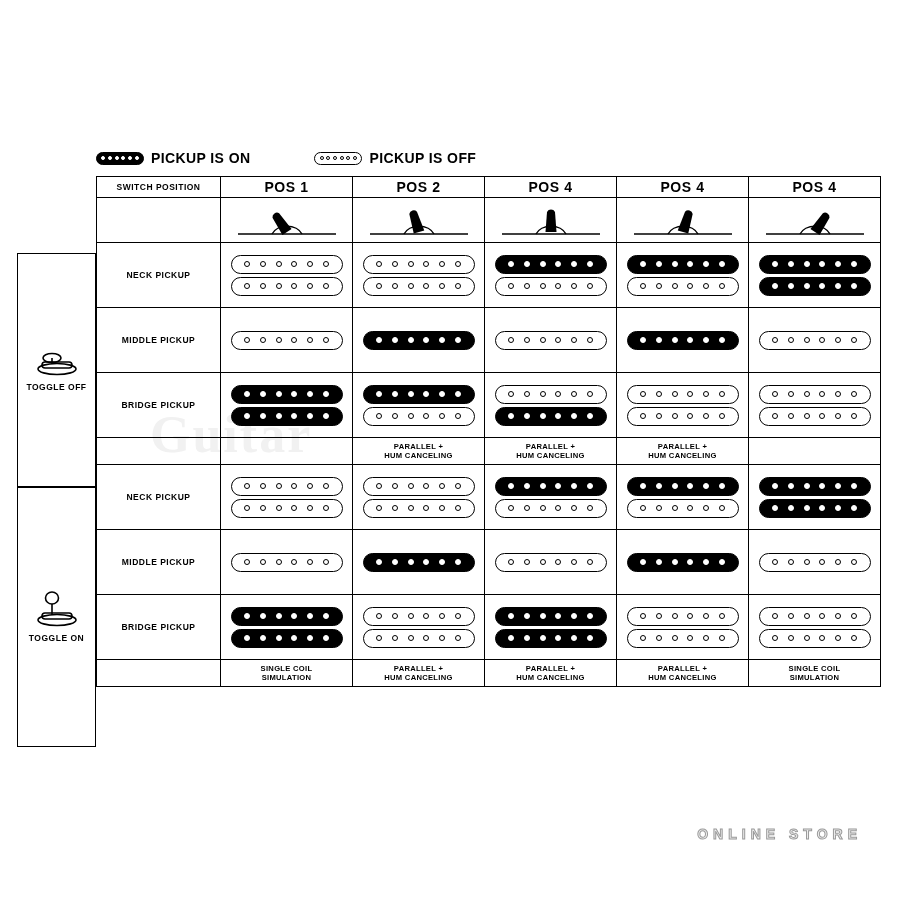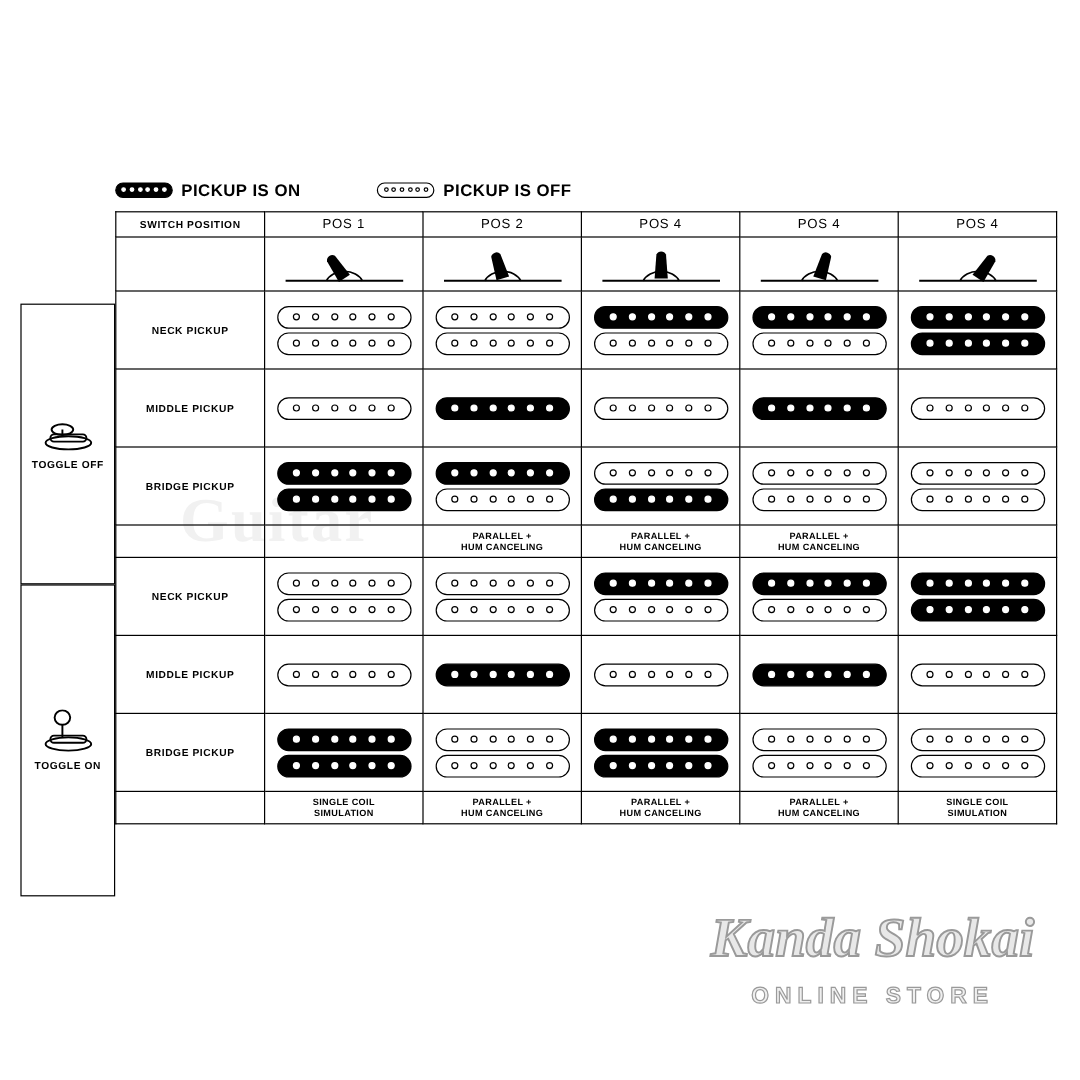--- a/index.html
+++ b/index.html
@@ -19,21 +19,21 @@
   .legend-bar .dot{width:4px;height:4px;border-radius:50%;border:1px solid #000;box-sizing:border-box;background:#fff;}
   .legend-bar.on .dot{background:#fff;border-color:#fff;}
   .legend-spacer{width:44px;}
 
   
   table.grid{position:absolute;left:96px;top:176px;border-collapse:collapse;table-layout:fixed;padding-left:44px;}
   table.grid td{border:1px solid #000;vertical-align:middle;text-align:center;padding:0;}
   .col-lbl{width:124px;}
   .col-pos{width:132px;}
 
-  .hdr{height:20px;font-size:11px;font-weight:normal;letter-spacing:.6px;}
+  .hdr{height:20px;font-size:14px;font-weight:bold;letter-spacing:.6px;}
   .rowlabel{font-size:8.5px;font-weight:bold;letter-spacing:.5px;}
   .noteline{font-size:7.6px;font-weight:bold;line-height:1.25;letter-spacing:.3px;}
 
   .sw-cell{height:44px;}
   .pu-cell{height:64px;}
   .pu-cell.hb{height:64px;}
   .note-cell{height:26px;}
   .toggle-box{position:absolute;left:17px;border:1px solid #000;box-sizing:border-box;width:79px;display:flex;flex-direction:column;align-items:center;justify-content:center;gap:6px;}
   .toggle-cap{font-size:8.5px;font-weight:bold;letter-spacing:.5px;}
 
@@ -66,21 +66,21 @@
     font-family:"Liberation Serif", serif;user-select:none;
   }
   .wm{position:absolute;right:38px;bottom:58px;text-align:right;user-select:none;}
   .wm-main{
     font-family:"Liberation Serif", serif;font-weight:bold;font-style:italic;
     font-size:46px;line-height:.95;color:#e8e8e8;
     -webkit-text-stroke:1.6px #9a9a9a;
   }
   .wm-sub{
     font-family:"Liberation Sans", sans-serif;font-weight:bold;
-    font-size:19px;letter-spacing:5px;color:#efefef;
+    font-size:14px;letter-spacing:5px;color:#efefef;
     -webkit-text-stroke:1px #9a9a9a;margin-top:16px;text-align:center;
   }
 </style>
 </head>
 <body>
 
 <div class="sheet">
 
   <div class="wm-faint">Guitar</div>
 
@@ -751,17 +751,16 @@
           </td>
           <td class="note-cell noteline">
             <div>SINGLE COIL</div>
             <div>SIMULATION</div>
           </td>
         </tr>
       </tbody>
   </table>
 
   <div class="wm">
-    <div class="wm-main">Kanda Shokai</div>
     <div class="wm-sub">ONLINE STORE</div>
   </div>
 
 </div>
 
 </body></html>

